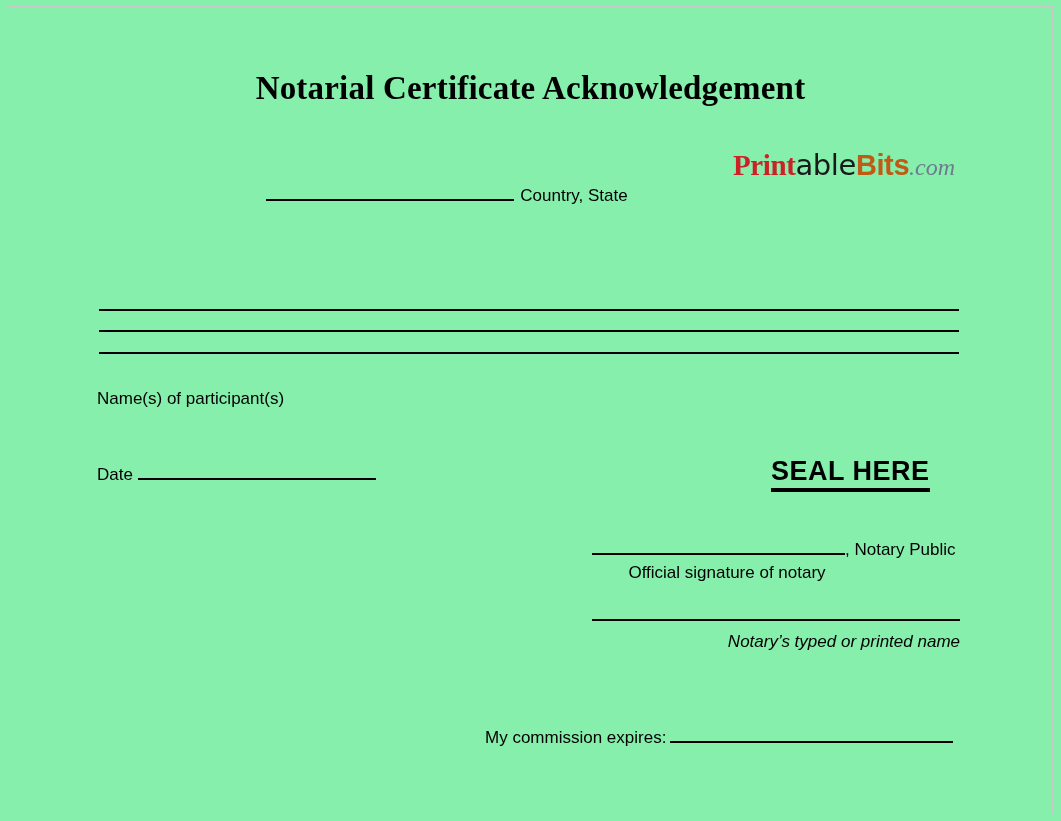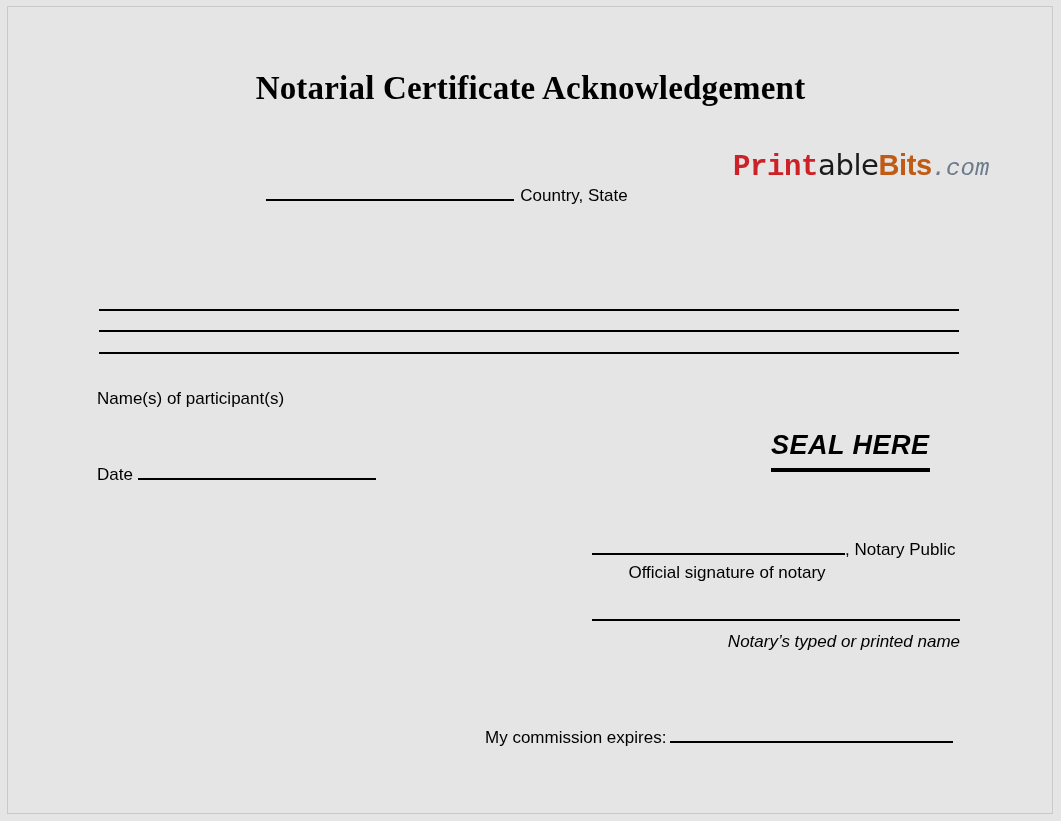--- a/index.html
+++ b/index.html
@@ -8,21 +8,21 @@
     background: #ffffff;
   }
   body {
     font-family: "Liberation Sans", sans-serif;
     -webkit-font-smoothing: antialiased;
   }
   #page {
     position: relative;
     width: 1061px;
     height: 821px;
-    background: #e5e5e5;
+    background: #86efac;
     overflow: hidden;
   }
   .page-border {
     position: absolute;
     left: 7px;
     top: 6px;
     width: 1046px;
     height: 808px;
     border: 1px solid #c9c9c9;
     box-sizing: border-box;
@@ -48,36 +48,36 @@
   .logo {
     position: absolute;
     left: 733px;
     top: 148px;
     font-size: 29px;
     line-height: 34px;
     white-space: nowrap;
     letter-spacing: -0.4px;
   }
   .logo .l-print {
-    font-family: Liberation Mono, monospace;
+    font-family: Liberation Serif, serif;
     font-weight: bold;
     color: #cc2127;
   }
   .logo .l-able {
     font-family: "DejaVu Sans", sans-serif;
     font-weight: normal;
     color: #1a1a1a;
   }
   .logo .l-bits {
     font-family: Liberation Sans, sans-serif;
     font-weight: bold;
     color: #c05a15;
   }
   .logo .l-dotcom {
-    font-family: Liberation Mono, monospace;
+    font-family: Liberation Serif, serif;
     font-style: italic;
     font-weight: normal;
     color: #6d7b8d;
     font-size: 24px;
     letter-spacing: 0;
   }
 
   
   .btext {
     position: absolute;
@@ -134,29 +134,28 @@
     display: inline-block;
     width: 238px;
     border-bottom: 2px solid #000;
     height: 15px;
     margin-left: 5px;
   }
 
   .seal-here {
     position: absolute;
     left: 771px;
-    top: 430px;
+    top: 456px;
     font-family: "Liberation Sans", sans-serif;
     font-size: 27px;
     font-weight: bold;
-    font-style: italic;
     color: #000000;
     letter-spacing: 0.5px;
     border-bottom: 4px solid #000000;
-    padding-bottom: 8px;
+    padding-bottom: 2px;
     line-height: 30px;
   }
 
   .notary-sig-row {
     left: 592px;
     top: 537px;
     white-space: nowrap;
   }
   .notary-sig-row .blank {
     display: inline-block;

